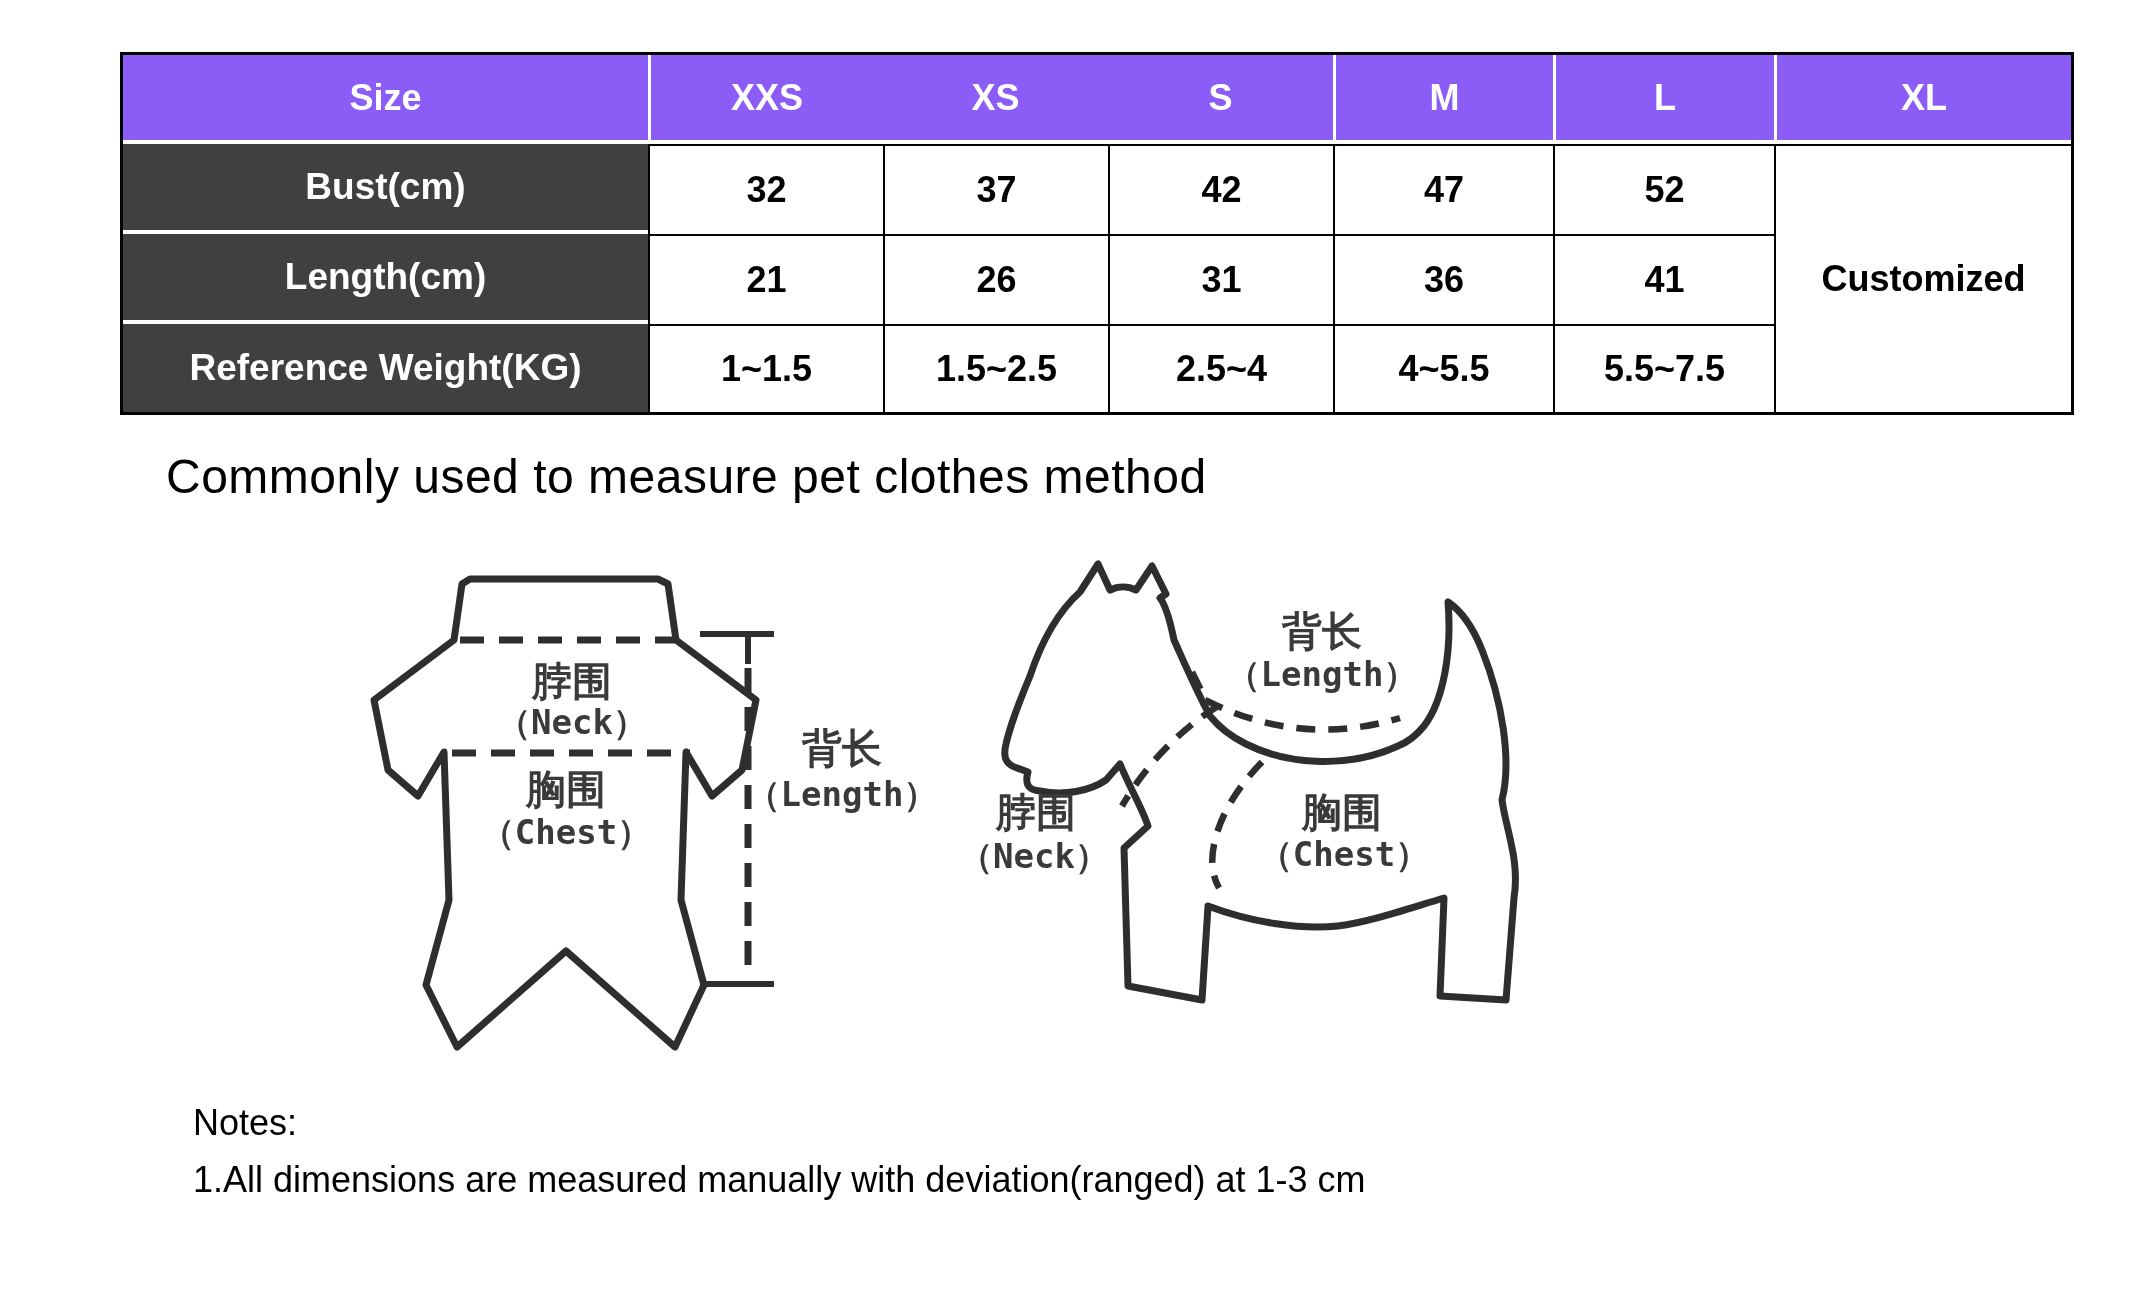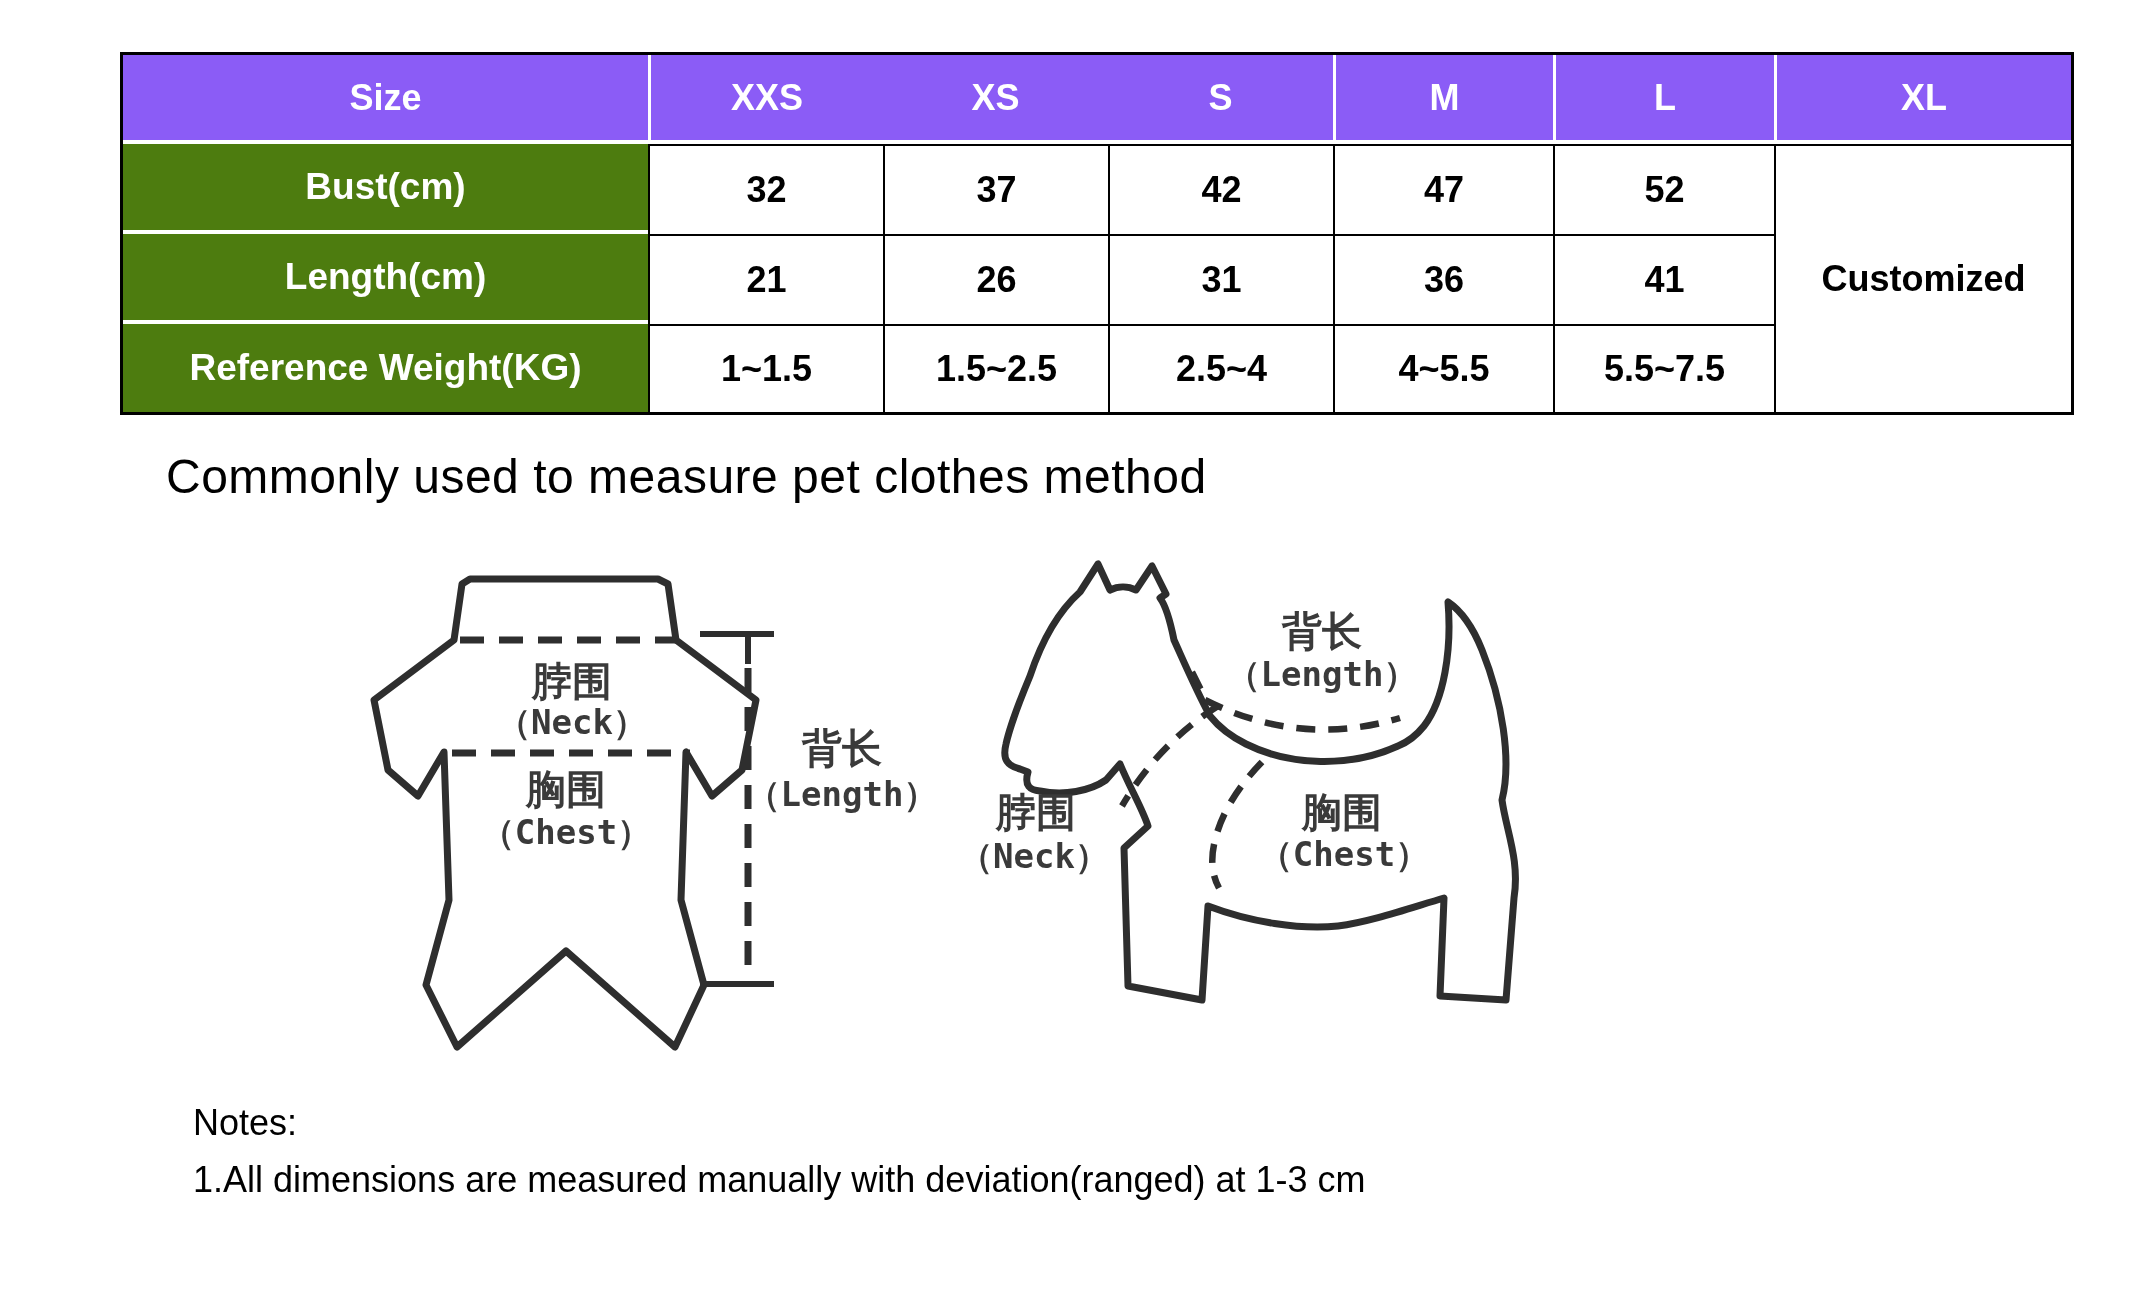--- a/index.html
+++ b/index.html
@@ -7,21 +7,21 @@
        font-family:"Liberation Sans",sans-serif;color:#000;}
 
   
   .size-table{position:absolute;left:120px;top:52px;width:1948px;
     border:3px solid #000;border-collapse:separate;border-spacing:0;
     table-layout:fixed;background:#fff;}
   .size-table th,.size-table td{padding:0;text-align:center;vertical-align:middle;overflow:hidden;}
   .size-table thead th{background:#8b5cf6;color:#fff;height:85px;
     font-size:36px;font-weight:700;border-bottom:4px solid #fff;}
   .size-table thead th.wsep{border-left:3px solid #fff;}
-  .size-table tbody th.rowlabel{background:#4d7c0f;color:#fff;height:86px;
+  .size-table tbody th.rowlabel{background:#404040;color:#fff;height:86px;
     font-size:37px;font-weight:700;border-bottom:4px solid #fff;}
   .size-table tbody tr:last-child th.rowlabel{border-bottom:none;margin-top:32px;}
   .size-table tbody td{background:#fff;font-size:36px;font-weight:600;
     border-left:2px solid #000;border-top:2px solid #000;height:86px;text-align:center;}
   .size-table td.xl-merged{font-size:36px;font-weight:600;margin-top:36px;}
 
   
   .section-title{position:absolute;left:166px;top:449px;font-size:48px;
     letter-spacing:.5px;font-weight:400;white-space:nowrap;}
 

